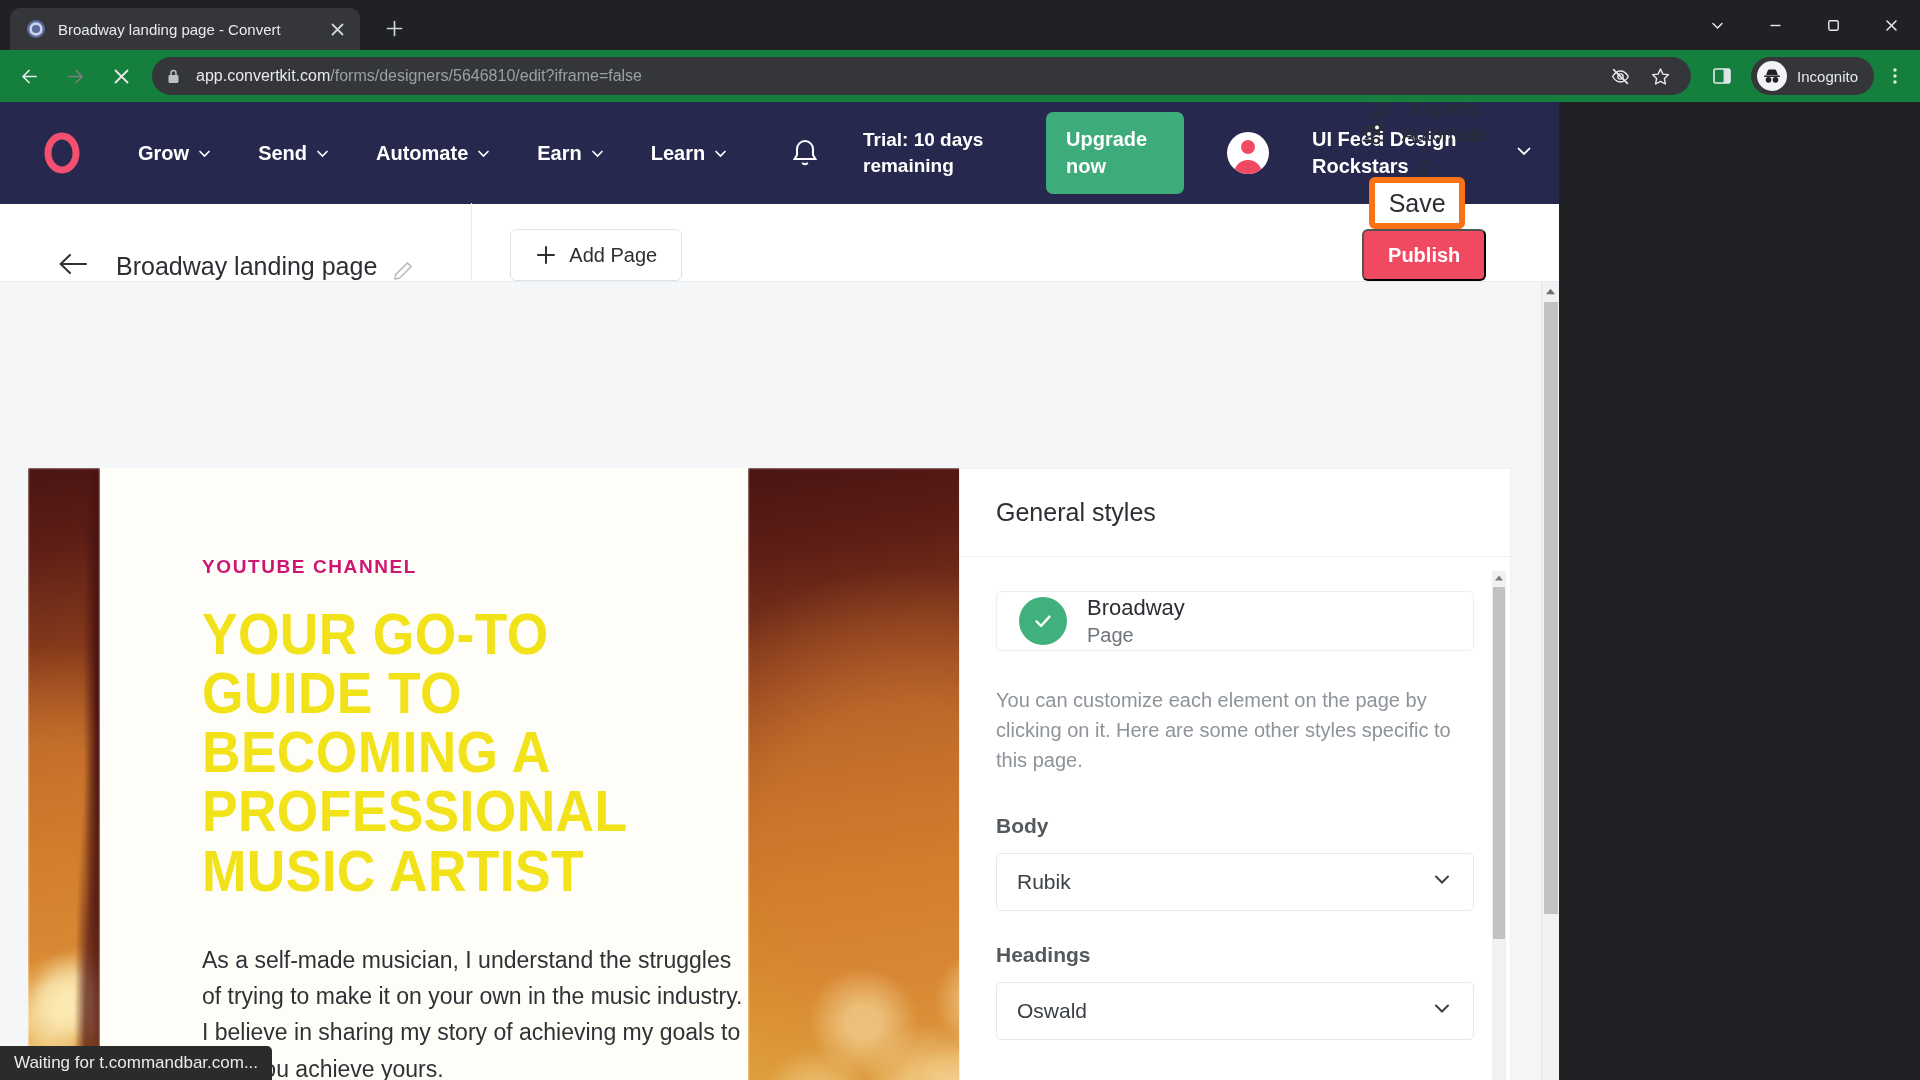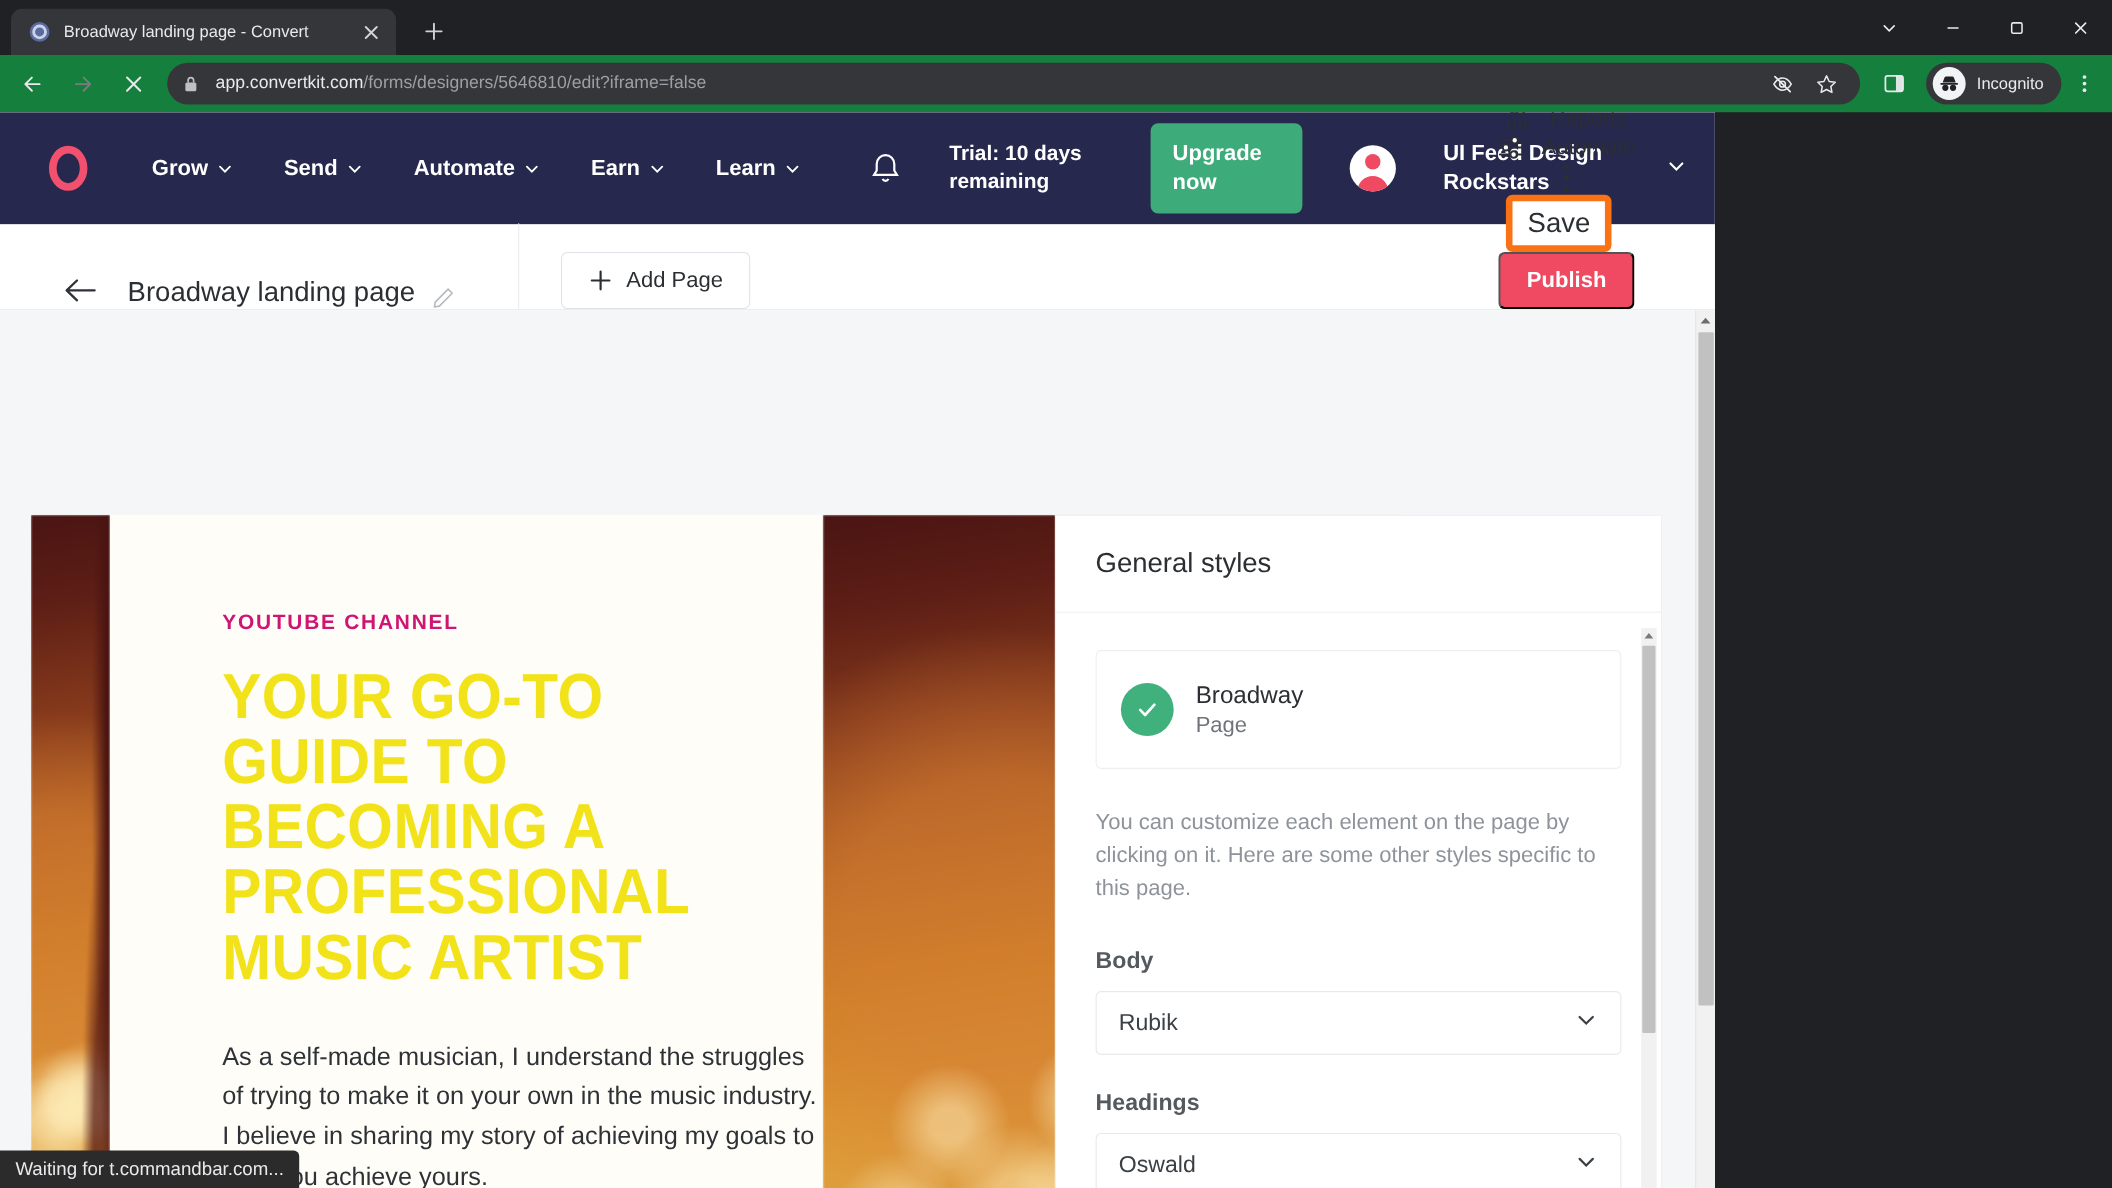--- a/index.html
+++ b/index.html
@@ -263,21 +263,21 @@
     display: flex; align-items: center; padding: 0 36px;
   }
   .panel-title { font-size: 25px; color: #2b2f33; }
   .panel-body {
     flex: 1 1 auto; padding: 34px 36px 0 36px; position: relative;
     overflow: hidden;
   }
   .elem-card {
     border: 1px solid #eceef1; border-radius: 5px;
     display: flex; align-items: center; gap: 20px;
-    padding: 26px 22px; margin-bottom: 34px;
+    padding: 2px 22px; margin-bottom: 34px;
   }
   .check-circle {
     width: 48px; height: 48px; flex: 0 0 48px; border-radius: 50%;
     background: #40b07c; display: flex; align-items: center; justify-content: center;
   }
   .elem-name { font-size: 22px; color: #2b2f33; line-height: 1.25; }
   .elem-sub { font-size: 20px; color: #6e747a; line-height: 1.3; }
   .panel-note {
     color: #8d9399; font-size: 20px; line-height: 1.52; margin-bottom: 38px;
   }

